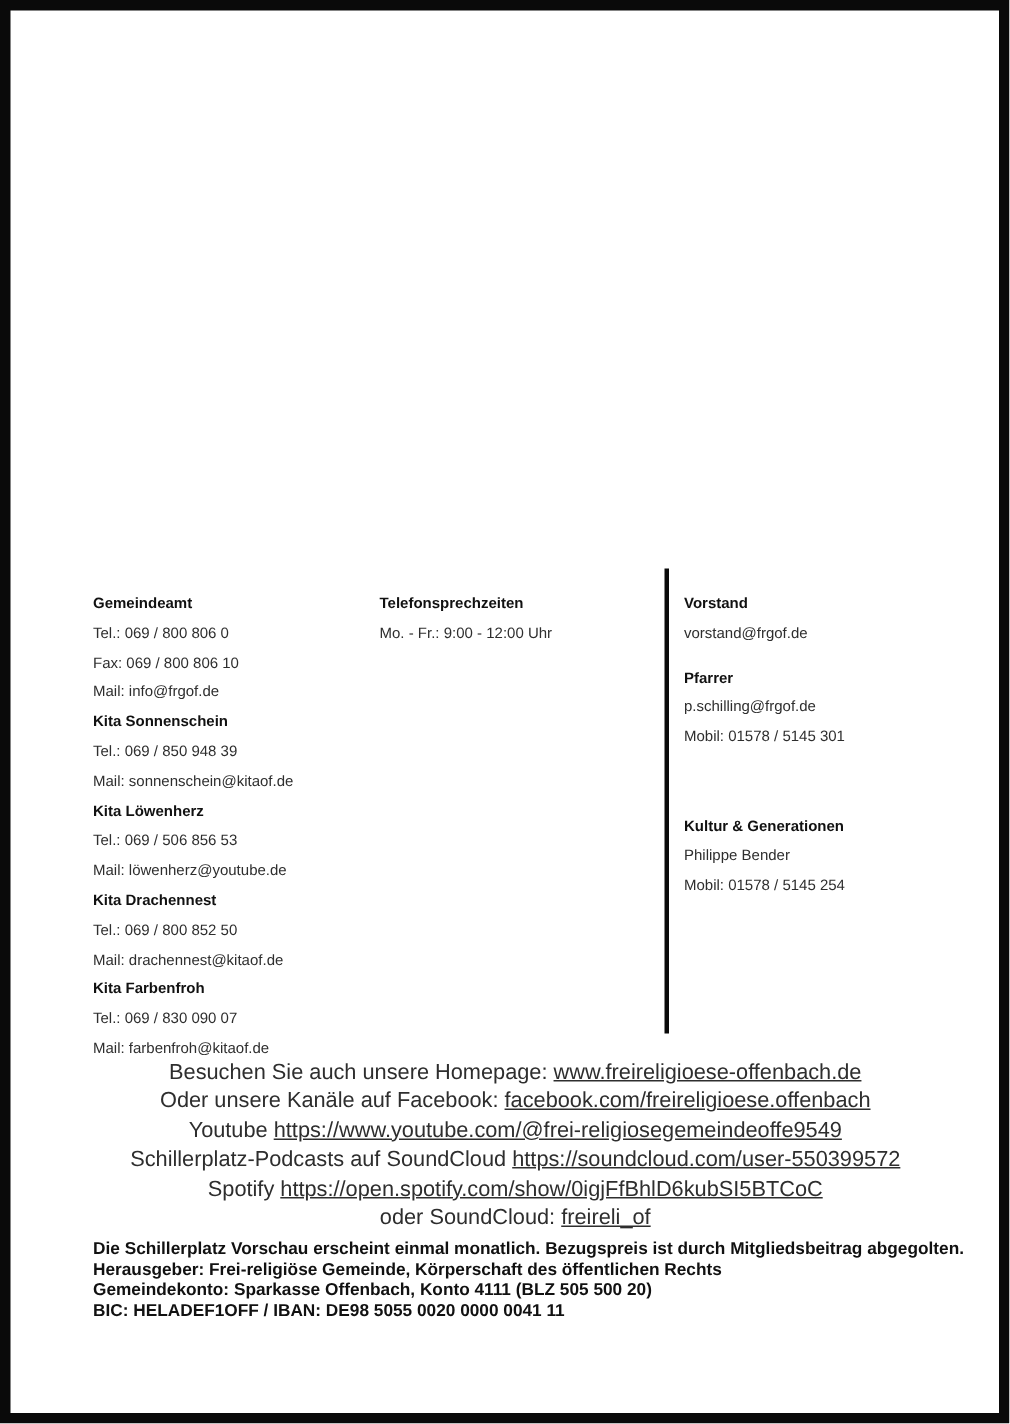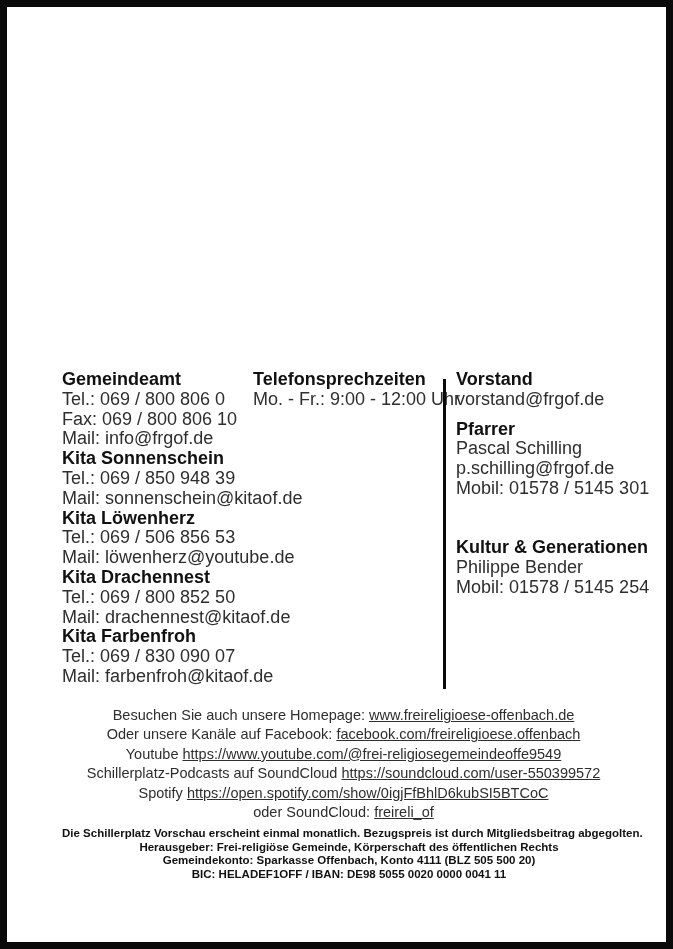--- a/index.html
+++ b/index.html
@@ -14,22 +14,22 @@
     box-sizing: border-box;
     background: #ffffff;
     border: 7px solid #0a0a0a;
     font-family: "Liberation Sans", "DejaVu Sans", sans-serif;
     color: #2e2e2e;
     overflow: hidden;
   }
   
   .col {
     position: absolute;
-    top: 363px;
-    font-size: 18px;
+    top: 386px;
+    font-size: 10px;
     line-height: 19.8px;
     white-space: nowrap;
   }
   .col-left   { left: 55px;  }
   .col-middle { left: 246px; }
   .col-right  { left: 449px; }
   .line { height: 19.8px; }
   .bold { font-weight: bold; color: #111111; }
   .divider {
     position: absolute;
@@ -60,21 +60,20 @@
   .imprint {
     position: absolute;
     top: 820px;
     left: 55px;
     right: 30px;
     font-size: 11.5px;
     line-height: 13.7px;
     font-weight: bold;
     color: #111111;
     white-space: nowrap;
-    text-align: center;
   }
 </style>
 </head>
 <body>
 
 <div class="page">
 
   <div class="col col-left">
     <div class="line bold">Gemeindeamt</div>
     <div class="line">Tel.: 069 / 800 806 0</div>
@@ -101,21 +100,20 @@
 
   <div class="divider"></div>
 
   <div class="col col-right">
     <div>
       <div class="line bold">Vorstand</div>
       <div class="line">vorstand@frgof.de</div>
     </div>
     <div class="group-gap-1">
       <div class="line bold">Pfarrer</div>
-      <div class="line">Pascal Schilling</div>
       <div class="line">p.schilling@frgof.de</div>
       <div class="line">Mobil: 01578 / 5145 301</div>
     </div>
     <div class="group-gap-2">
       <div class="line bold">Kultur &amp; Generationen</div>
       <div class="line">Philippe Bender</div>
       <div class="line">Mobil: 01578 / 5145 254</div>
     </div>
   </div>
 

